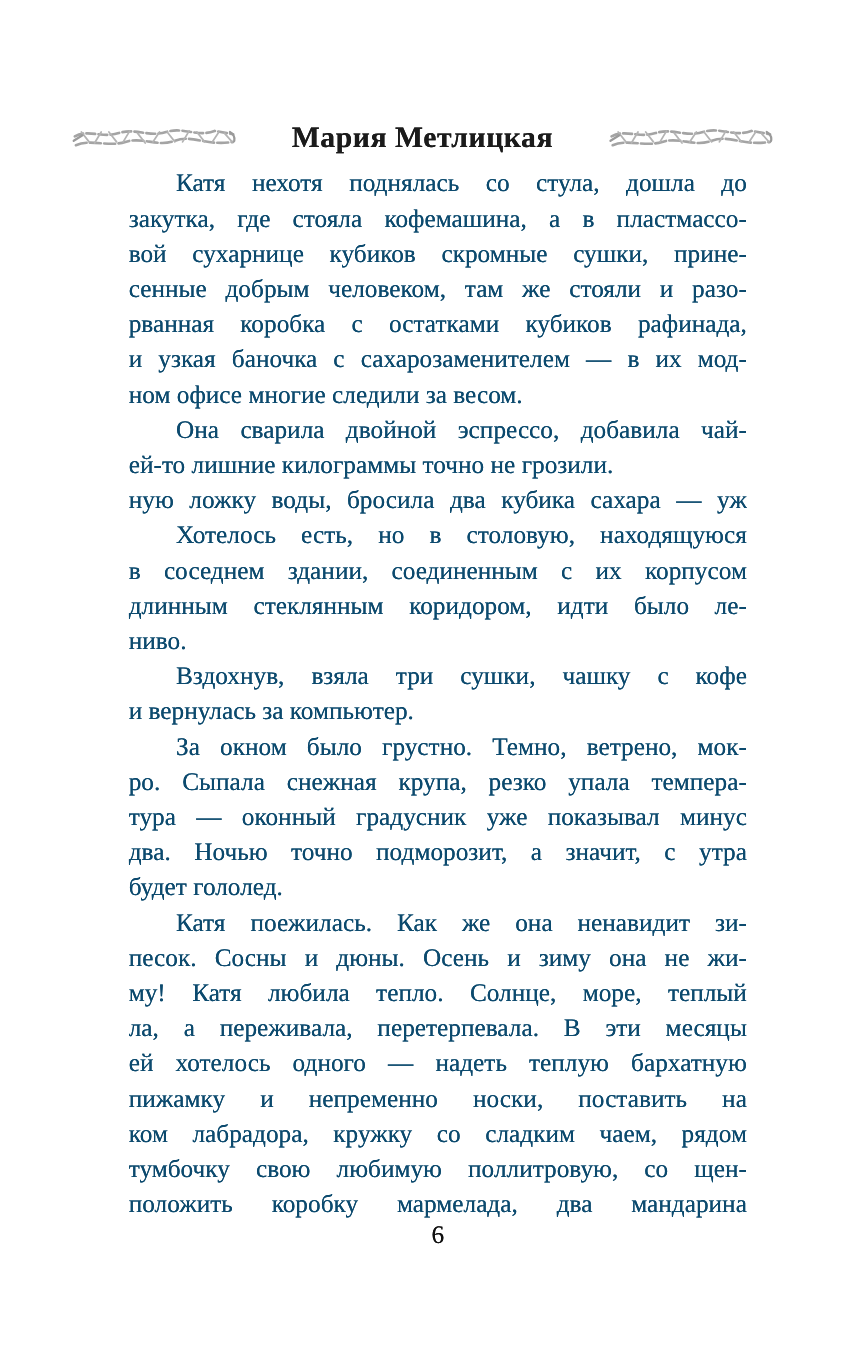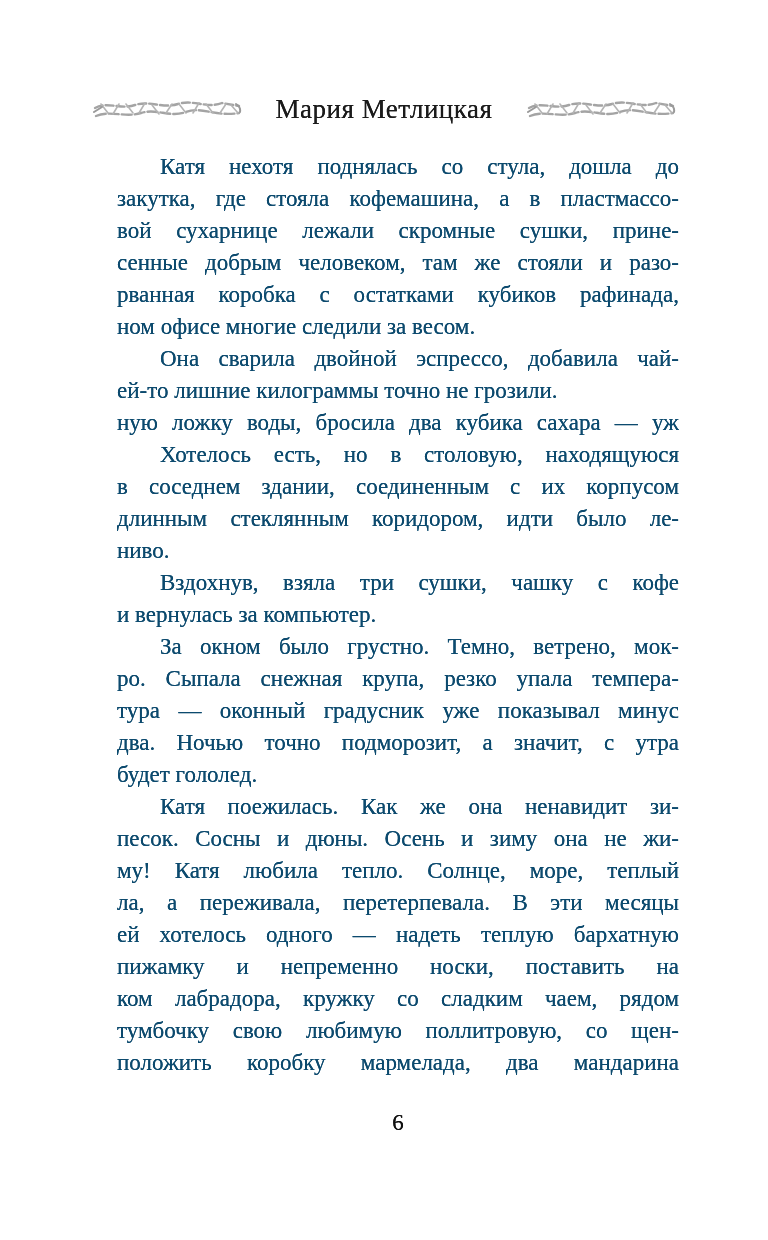--- a/index.html
+++ b/index.html
@@ -16,23 +16,23 @@
     position: absolute;
     top: 94px;
     left: 0;
     width: 100%;
     display: flex;
     align-items: center;
     justify-content: center;
     gap: 34px;
   }
   .running-head h1 {
-    margin: 0;
+    margin: 16px;
     font-size: 27px;
-    font-weight: normal;
+    font-weight: bold;
     letter-spacing: 0.5px;
     color: #1b1b1b;
     white-space: nowrap;
     text-shadow: 0 0 0.4px currentColor;
   }
   .orn { display: inline-block; width: 150px; height: 28px; }
   .orn svg { display: block; }
   .body-text {
     position: absolute;
     top: 151px;
@@ -93,23 +93,24 @@
           <path d="M2 16 l8 -5 M144 8 q5 3 4 8" stroke-width="2" stroke="#9a9a9a"></path>
         </g>
       </svg>
     </span>
   </div>
 
   <main class="body-text">
       <div class="para">
         <div class="line indent">Катя нехотя поднялась со стула, дошла до</div>
         <div class="line">закутка, где стояла кофемашина, а в пластмассо-</div>
-        <div class="line">вой сухарнице лежали скромные сушки, прине-</div>
+        <div class="line">вой сухарнице кубиков скромные сушки, прине-</div>
         <div class="line">сенные добрым человеком, там же стояли и разо-</div>
         <div class="line">рванная коробка с остатками кубиков рафинада,</div>
+        <div class="line">и узкая баночка с сахарозаменителем — в их мод-</div>
         <div class="line nojust">ном офисе многие следили за весом.</div>
       </div>
       <div class="para">
         <div class="line indent">Она сварила двойной эспрессо, добавила чай-</div>
         <div class="line nojust">ей-то лишние килограммы точно не грозили.</div>
         <div class="line">ную ложку воды, бросила два кубика сахара — уж</div>
       </div>
       <div class="para">
         <div class="line indent">Хотелось есть, но в столовую, находящуюся</div>
         <div class="line">в соседнем здании, соединенным с их корпусом</div>

